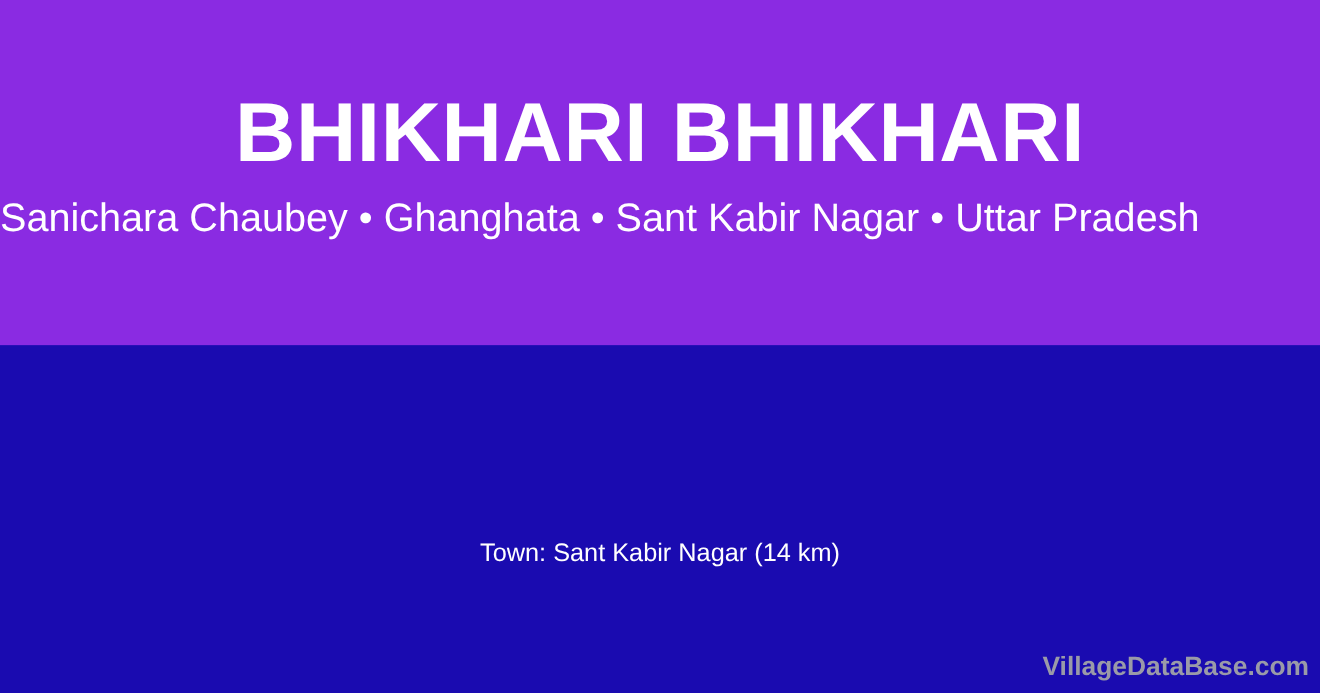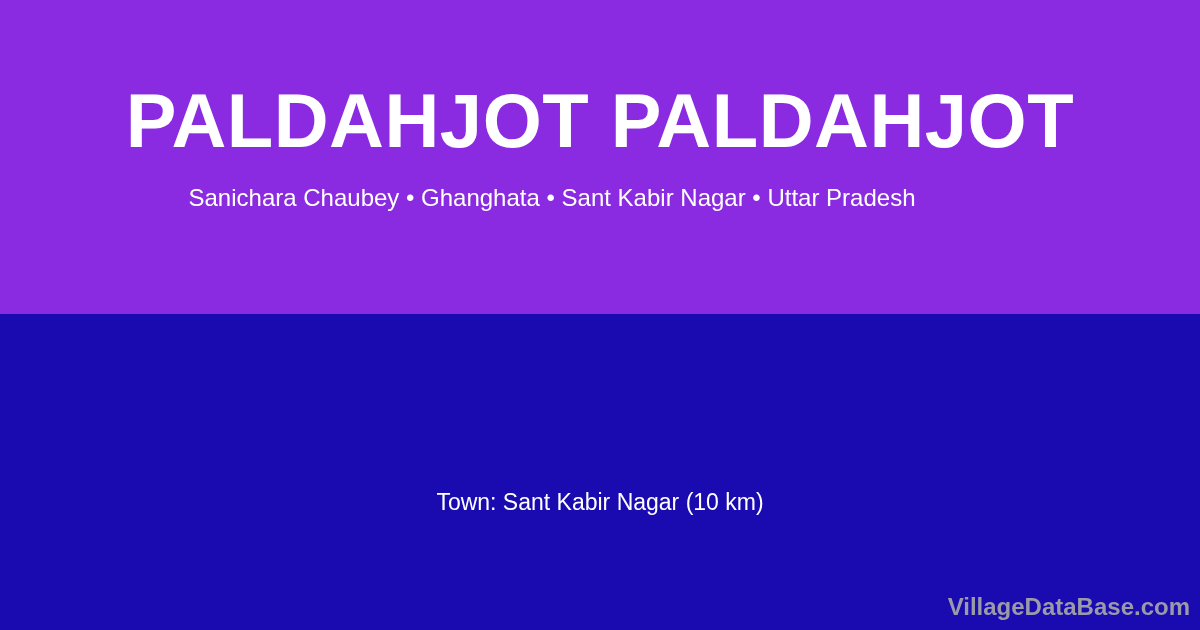--- a/index.html
+++ b/index.html
@@ -42,23 +42,22 @@
     line-height: 86px;
     letter-spacing: 0.5px;
     color: #ffffff;
     white-space: nowrap;
   }
   .subtitle {
     position: absolute;
     left: 0;
     top: 178px;
     width: 1104px;
-    text-align: center;
     font-family: "Liberation Sans", sans-serif;
-    font-size: 24px;
+    font-size: 36px;
     font-weight: 400;
     line-height: 40px;
     color: #ffffff;
     white-space: nowrap;
   }
 
   
   .body-band {
     position: absolute;
     left: 0;
@@ -92,22 +91,22 @@
     white-space: nowrap;
     margin-left: 15px;
   }
 </style>
 </head>
 <body>
 
 <div class="card">
 
   <div class="header-band">
-    <div class="title">PALDAHJOT PALDAHJOT</div>
+    <div class="title">BHIKHARI BHIKHARI</div>
     <div class="subtitle">Sanichara Chaubey • Ghanghata • Sant Kabir Nagar • Uttar Pradesh</div>
   </div>
 
   <div class="body-band">
-    <div class="town-line">Town: Sant Kabir Nagar (10 km)</div>
+    <div class="town-line">Town: Sant Kabir Nagar (14 km)</div>
     <div class="watermark">VillageDataBase.com</div>
   </div>
 
 </div>
 
 </body></html>

